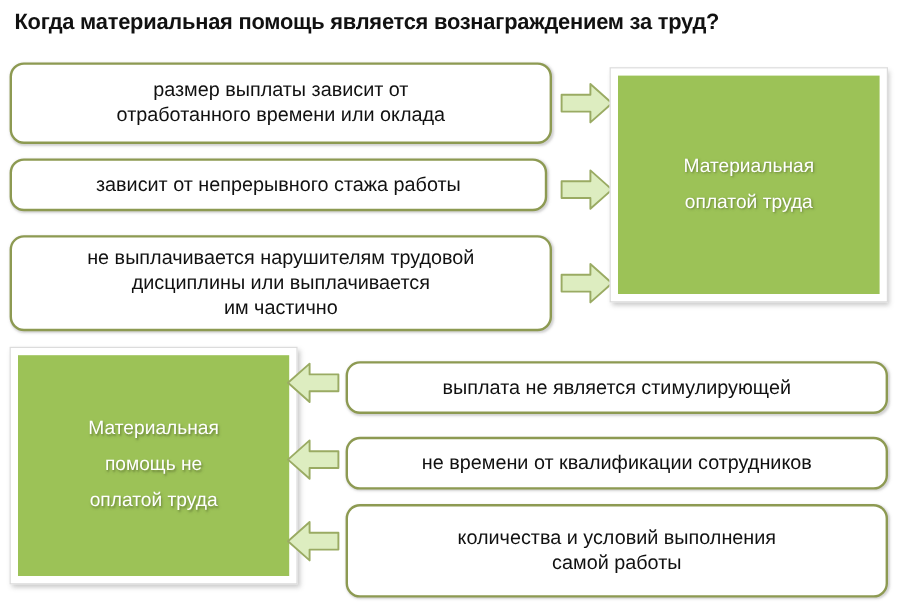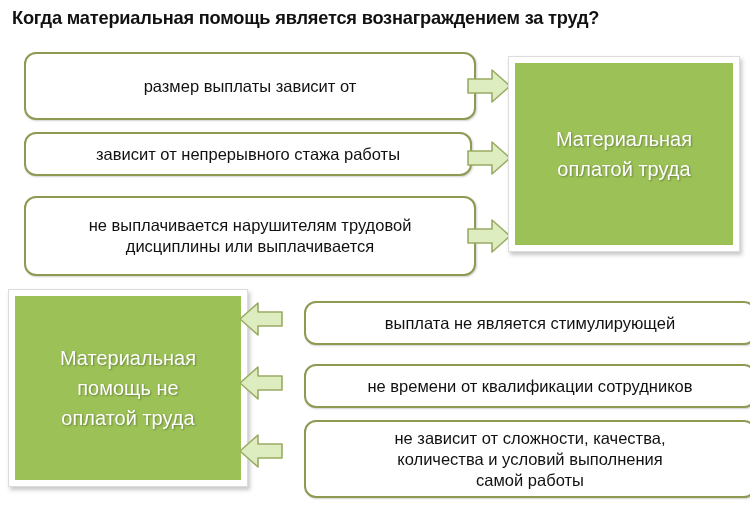--- a/index.html
+++ b/index.html
@@ -43,21 +43,20 @@
     border-radius: 12px;
     display: flex;
     align-items: center;
     justify-content: center;
     text-align: center;
     color: #111111;
     font-size: 16.5px;
     line-height: 21px;
     padding: 14px 10px;
     box-shadow: 1px 1px 2px rgba(120,120,120,0.35);
-    margin-left: 16px;
   }
   .wbox span { display: block; }
 
   
   .gframe {
     position: absolute;
     box-sizing: border-box;
     background: #ffffff;
     border: 1px solid #dcdcdc;
     padding: 6px;
@@ -66,21 +65,21 @@
   .gbox {
     width: 100%;
     height: 100%;
     box-sizing: border-box;
     background: #9cc257;
     display: flex;
     align-items: center;
     justify-content: center;
     text-align: center;
     color: #ffffff;
-    font-size: 20px;
+    font-size: 16px;
     line-height: 30px;
     text-shadow: 1px 1px 2px rgba(90,110,50,0.75);
   }
   .gbox span { display: block; padding: 0 8px; }
 
   
   .arrow {
     position: absolute;
     width: 46px;
     height: 38px;
@@ -88,33 +87,35 @@
   .arrow svg { display: block; width: 100%; height: 100%; overflow: visible; }
 </style>
 </head>
 <body>
 
 <div class="title">Когда материальная помощь является вознаграждением за труд?</div>
 
 <div class="wbox" style="left:8px; top:52px; width:452px; height:68px;">
   <div>
     <span>размер выплаты зависит от</span>
+    <span>отработанного времени или оклада</span>
   </div>
 </div>
 
 <div class="wbox" style="left:8px; top:132px; width:448px; height:44px;">
   <div>
     <span>зависит от непрерывного стажа работы</span>
   </div>
 </div>
 
 <div class="wbox" style="left:8px; top:196px; width:452px; height:80px;">
   <div>
     <span>не выплачивается нарушителям трудовой</span>
     <span>дисциплины или выплачивается</span>
+    <span>им частично</span>
   </div>
 </div>
 
 <div class="arrow" style="left:466px; top:67px;">
   <svg viewBox="0 0 46 38" preserveAspectRatio="none">
     <path d="M2,12 L26,12 L26,3 L44,19 L26,35 L26,26 L2,26 Z" fill="#ddedc0" stroke="#9aab63" stroke-width="1.6" stroke-linejoin="round"></path>
   </svg>
 </div>
 <div class="arrow" style="left:466px; top:139px;">
   <svg viewBox="0 0 46 38" preserveAspectRatio="none">
@@ -169,17 +170,16 @@
 </div>
 
 <div class="wbox" style="left:288px; top:364px; width:452px; height:44px;">
   <div>
     <span>не времени от квалификации сотрудников</span>
   </div>
 </div>
 
 <div class="wbox" style="left:288px; top:420px; width:452px; height:78px;">
   <div>
-    <span>не зависит от сложности, качества,</span>
     <span>количества и условий выполнения</span>
     <span>самой работы</span>
   </div>
 </div>
 
 </body></html>

